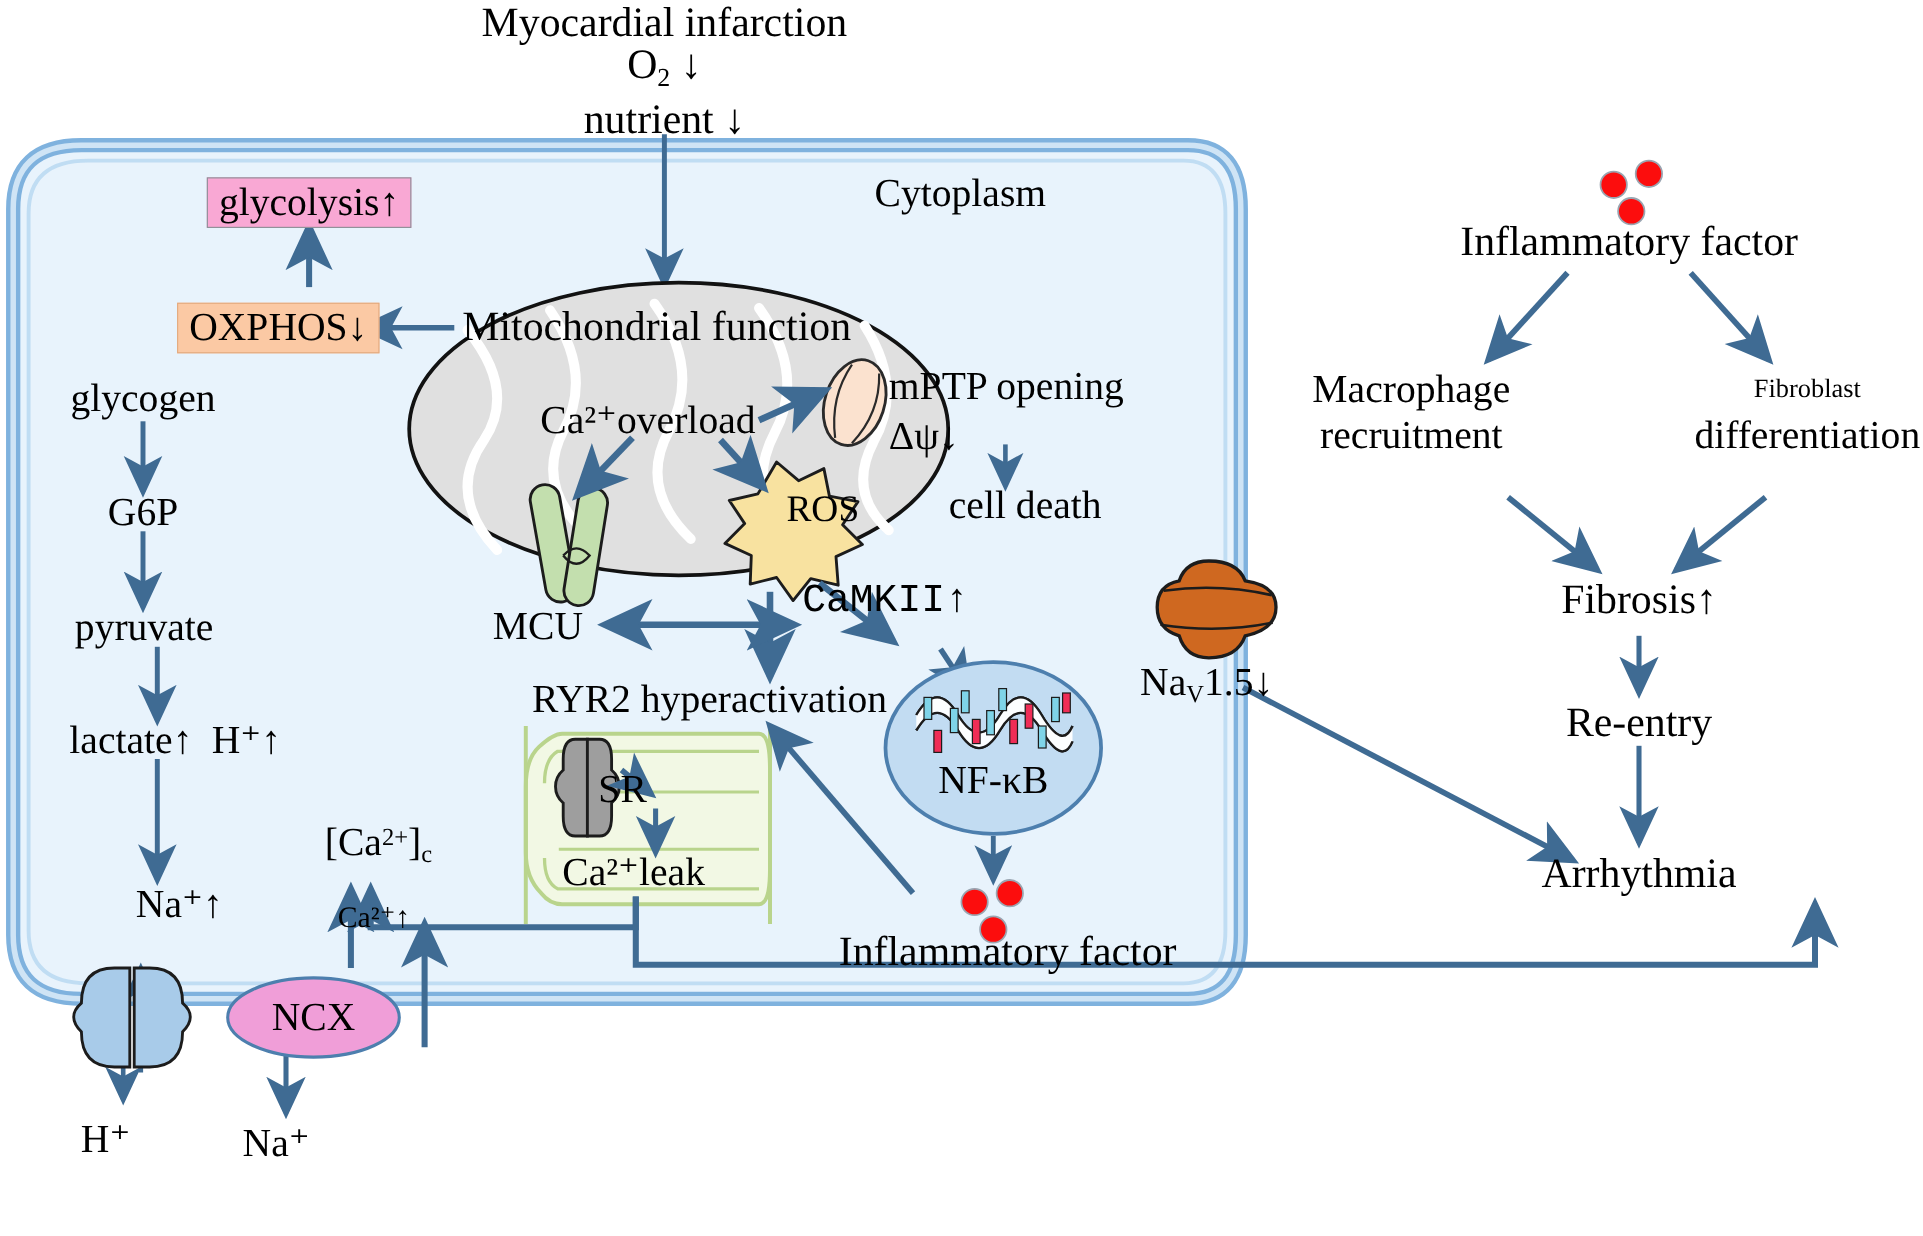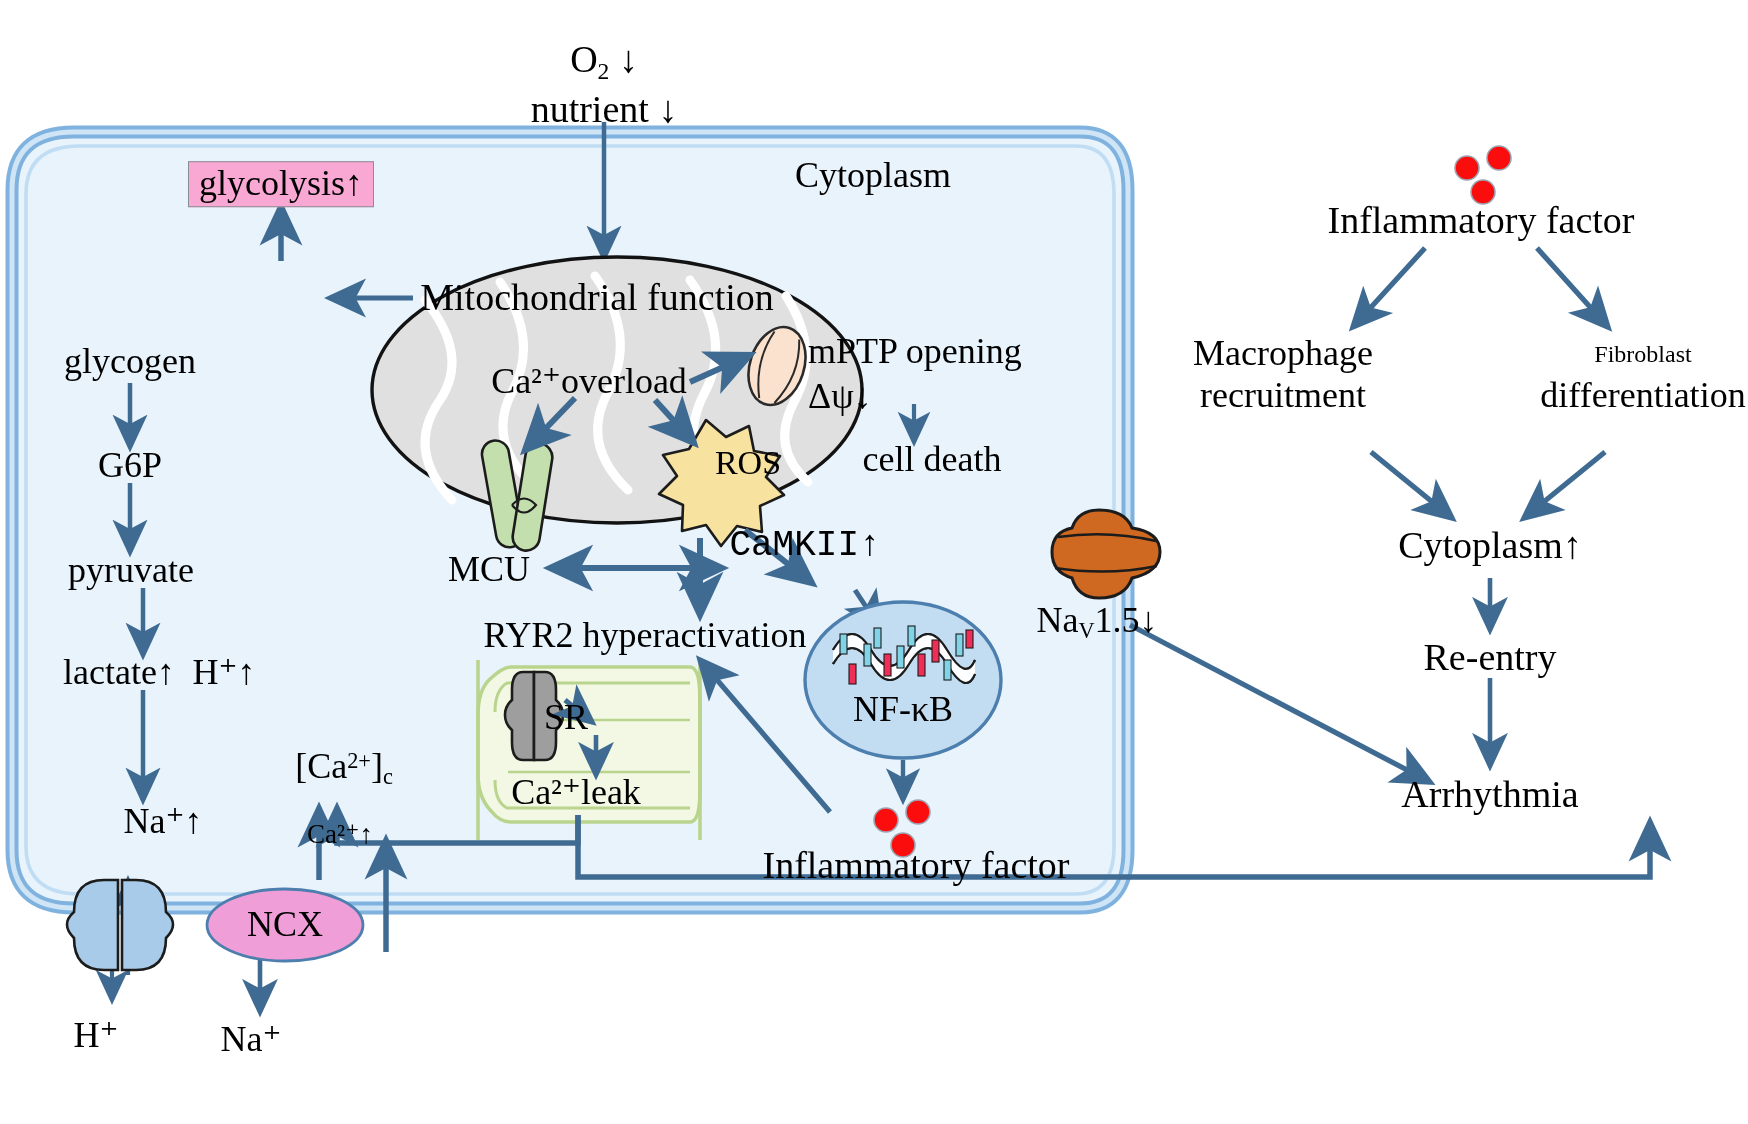--- a/index.html
+++ b/index.html
@@ -166,28 +166,30 @@
   <line x1="1537" y1="248" x2="1608" y2="327" stroke="#3f6b93" stroke-width="5.2" marker-end="url(#ah)"></line>
   <line x1="1371" y1="452" x2="1452" y2="518" stroke="#3f6b93" stroke-width="5.2" marker-end="url(#ah)"></line>
   <line x1="1605" y1="452" x2="1524" y2="518" stroke="#3f6b93" stroke-width="5.2" marker-end="url(#ah)"></line>
   <line x1="1490" y1="578" x2="1490" y2="630" stroke="#3f6b93" stroke-width="4.6" marker-end="url(#ah)"></line>
   <line x1="1490" y1="678" x2="1490" y2="766" stroke="#3f6b93" stroke-width="4.6" marker-end="url(#ah)"></line>
   <line x1="1130" y1="625" x2="1430" y2="782" stroke="#3f6b93" stroke-width="5.2" marker-end="url(#ah)"></line>
 
   <path d="M578,815 L578,877 L1650,877 L1650,822" fill="none" stroke="#3f6b93" stroke-width="5.5" marker-end="url(#ah)"></path>
 </svg>
 
+<div class="lbl c" style="left:604px;top:22px;font-size:38px;">Myocardial infarction</div>
 <div class="lbl c" style="left:604px;top:62px;font-size:38px;">
   <span>O</span><sub>2</sub>&nbsp;<span>↓</span>
 </div>
 <div class="lbl c" style="left:604px;top:110px;font-size:38px;">nutrient ↓</div>
 
 <div class="lbl c" style="left:873px;top:176px;font-size:36px;">Cytoplasm</div>
 
 <div class="lbl c boxed gly" style="left:281px;top:184px;font-size:36px;">glycolysis↑</div>
+<div class="lbl c boxed oxp" style="left:253px;top:298px;font-size:36px;">OXPHOS↓</div>
 
 <div class="lbl c" style="left:130px;top:362px;font-size:36px;">glycogen</div>
 <div class="lbl c" style="left:130px;top:466px;font-size:36px;">G6P</div>
 <div class="lbl c" style="left:131px;top:571px;font-size:36px;">pyruvate</div>
 <div class="lbl c" style="left:119px;top:673px;font-size:36px;">lactate↑</div>
 <div class="lbl c" style="left:224px;top:673px;font-size:36px;">H⁺↑</div>
 <div class="lbl c" style="left:163px;top:822px;font-size:36px;">Na⁺↑</div>
 
 <div class="lbl c" style="left:597px;top:298px;font-size:38px;">Mitochondrial function</div>
 <div class="lbl c" style="left:589px;top:382px;font-size:36px;">Ca²⁺overload</div>
@@ -213,18 +215,18 @@
 <div class="lbl c" style="left:251px;top:1040px;font-size:36px;">Na⁺</div>
 <div class="lbl c" style="left:1097px;top:622px;font-size:36px;">
   <span>Na</span><sub>V</sub><span>1.5↓</span>
 </div>
 
 <div class="lbl c" style="left:1481px;top:221px;font-size:38px;">Inflammatory factor</div>
 <div class="lbl c" style="left:1283px;top:354px;font-size:36px;">Macrophage</div>
 <div class="lbl c" style="left:1283px;top:396px;font-size:36px;">recruitment</div>
 <div class="lbl c" style="left:1643px;top:354px;font-size:24px;">Fibroblast</div>
 <div class="lbl c" style="left:1643px;top:396px;font-size:36px;">differentiation</div>
-<div class="lbl c" style="left:1490px;top:546px;font-size:38px;">Cytoplasm↑</div>
+<div class="lbl c" style="left:1490px;top:546px;font-size:38px;">Fibrosis↑</div>
 <div class="lbl c" style="left:1490px;top:658px;font-size:38px;">Re-entry</div>
 <div class="lbl c" style="left:1490px;top:795px;font-size:38px;">Arrhythmia</div>
 <div class="lbl c" style="left:916px;top:866px;font-size:38px;">Inflammatory factor</div>
 
 </div>
 
 </body></html>

